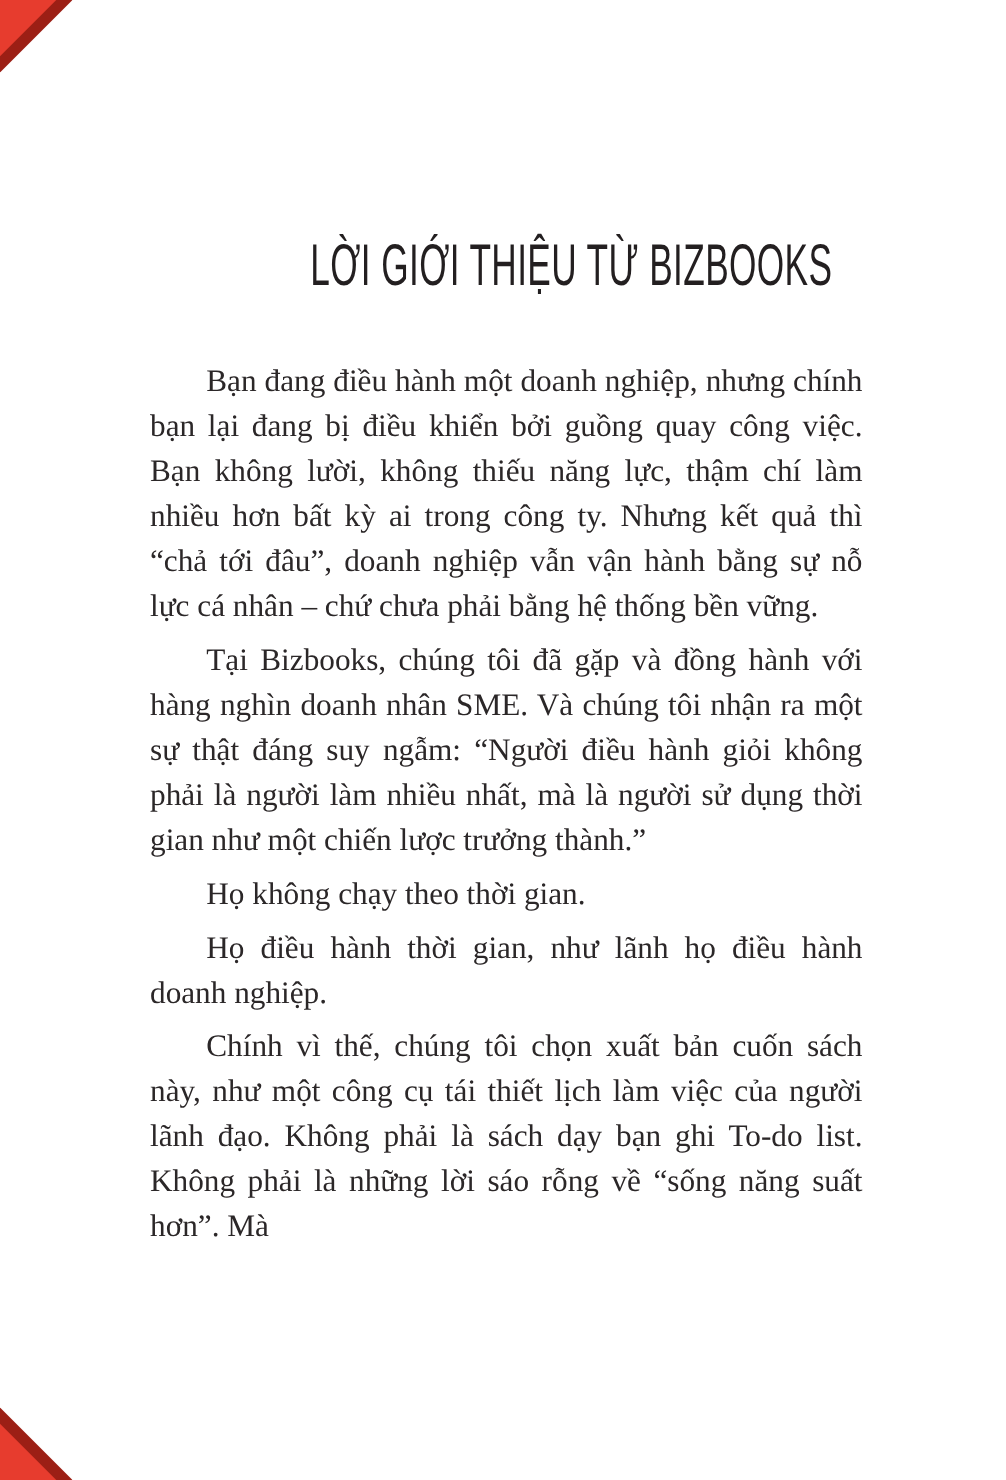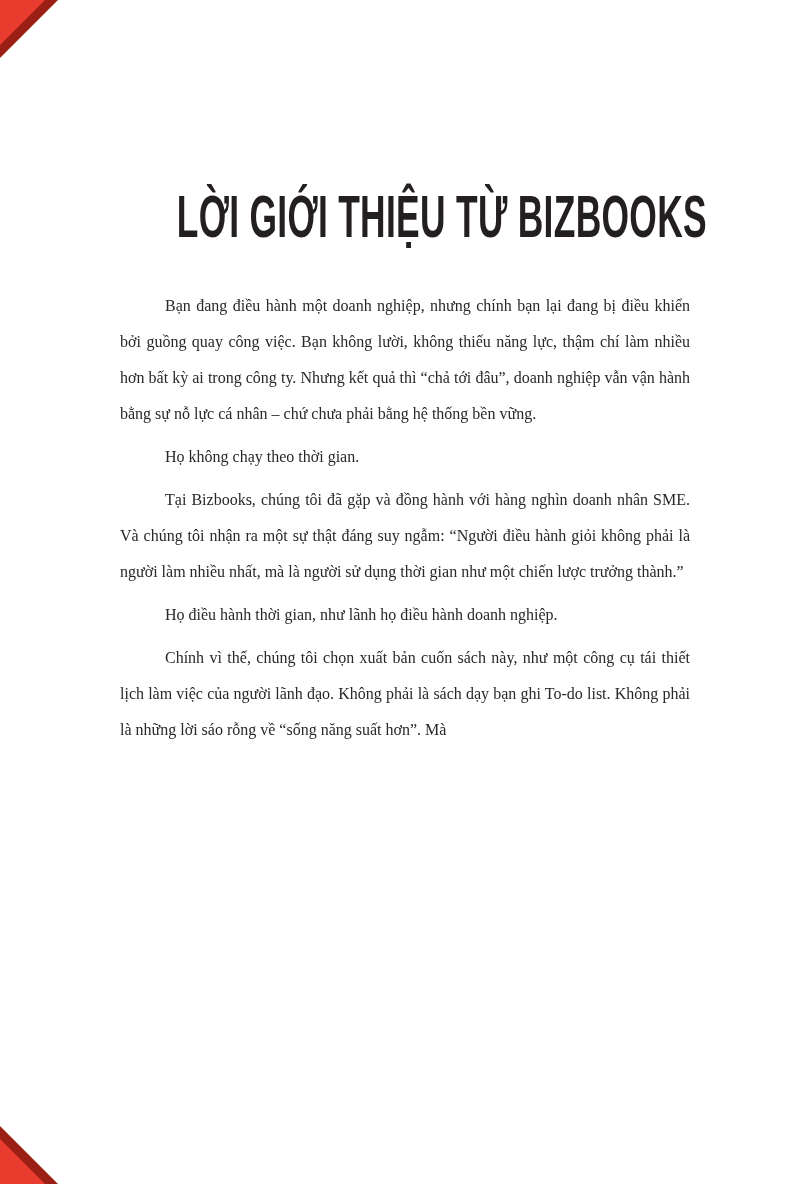--- a/index.html
+++ b/index.html
@@ -23,41 +23,41 @@
     display: block;
   }
   .corner-top { top: 0; }
   .corner-bottom { bottom: 0; }
   .title {
     position: absolute;
     top: 188px;
     left: 0;
     width: 100%;
     margin: 0;
-    text-align: left;
+    text-align: right;
     font-family: "Liberation Sans", sans-serif;
-    font-weight: 700;
-    font-size: 59px;
+    font-weight: 400;
+    font-size: 47px;
     line-height: 1.0;
     color: #231f20;
   }
   .title-inner {
     display: inline-block;
     transform: scaleX(0.60);
     transform-origin: 50% 50%;
     white-space: nowrap;
     letter-spacing: 0.5px;
   }
   .content {
     position: absolute;
     left: 120px;
     top: 288px;
     width: 570px;
     text-align: justify;
-    font-size: 16px;
+    font-size: 25px;
     line-height: 36px;
     color: #2b2728;
   }
   .content p {
     margin: 0 0 7px 0;
     text-indent: 45px;
   }
 </style>
 </head>
 <body>
@@ -66,22 +66,22 @@
 
   <svg class="corner corner-top" viewBox="0 0 58 58" xmlns="http://www.w3.org/2000/svg">
     <polygon points="0,0 58,0 0,58" fill="#9c1f15"></polygon>
     <polygon points="0,0 45,0 0,45" fill="#e73c2e"></polygon>
   </svg>
 
   <h1 class="title"><span class="title-inner">LỜI GIỚI THIỆU TỪ BIZBOOKS</span></h1>
 
   <div class="content">
     <p>Bạn đang điều hành một doanh nghiệp, nhưng chính bạn lại đang bị điều khiển bởi guồng quay công việc. Bạn không lười, không thiếu năng lực, thậm chí làm nhiều hơn bất kỳ ai trong công ty. Nhưng kết quả thì “chả tới đâu”, doanh nghiệp vẫn vận hành bằng sự nỗ lực cá nhân – chứ chưa phải bằng hệ thống bền vững.</p>
+    <p>Tại Bizbooks, chúng tôi đã gặp và đồng hành với hàng nghìn doanh nhân SME. Và chúng tôi nhận ra một sự thật đáng suy ngẫm: “Người điều hành giỏi không phải là người làm nhiều nhất, mà là người sử dụng thời gian như một chiến lược trưởng thành.”</p>
     <p>Họ không chạy theo thời gian.</p>
-    <p>Tại Bizbooks, chúng tôi đã gặp và đồng hành với hàng nghìn doanh nhân SME. Và chúng tôi nhận ra một sự thật đáng suy ngẫm: “Người điều hành giỏi không phải là người làm nhiều nhất, mà là người sử dụng thời gian như một chiến lược trưởng thành.”</p>
     <p>Họ điều hành thời gian, như lãnh họ điều hành doanh nghiệp.</p>
     <p>Chính vì thế, chúng tôi chọn xuất bản cuốn sách này, như một công cụ tái thiết lịch làm việc của người lãnh đạo. Không phải là sách dạy bạn ghi To-do list. Không phải là những lời sáo rỗng về “sống năng suất hơn”. Mà</p>
   </div>
 
   <svg class="corner corner-bottom" viewBox="0 0 58 58" xmlns="http://www.w3.org/2000/svg">
     <polygon points="0,58 58,58 0,0" fill="#9c1f15"></polygon>
     <polygon points="0,58 45,58 0,13" fill="#e73c2e"></polygon>
   </svg>
 
 </div>

